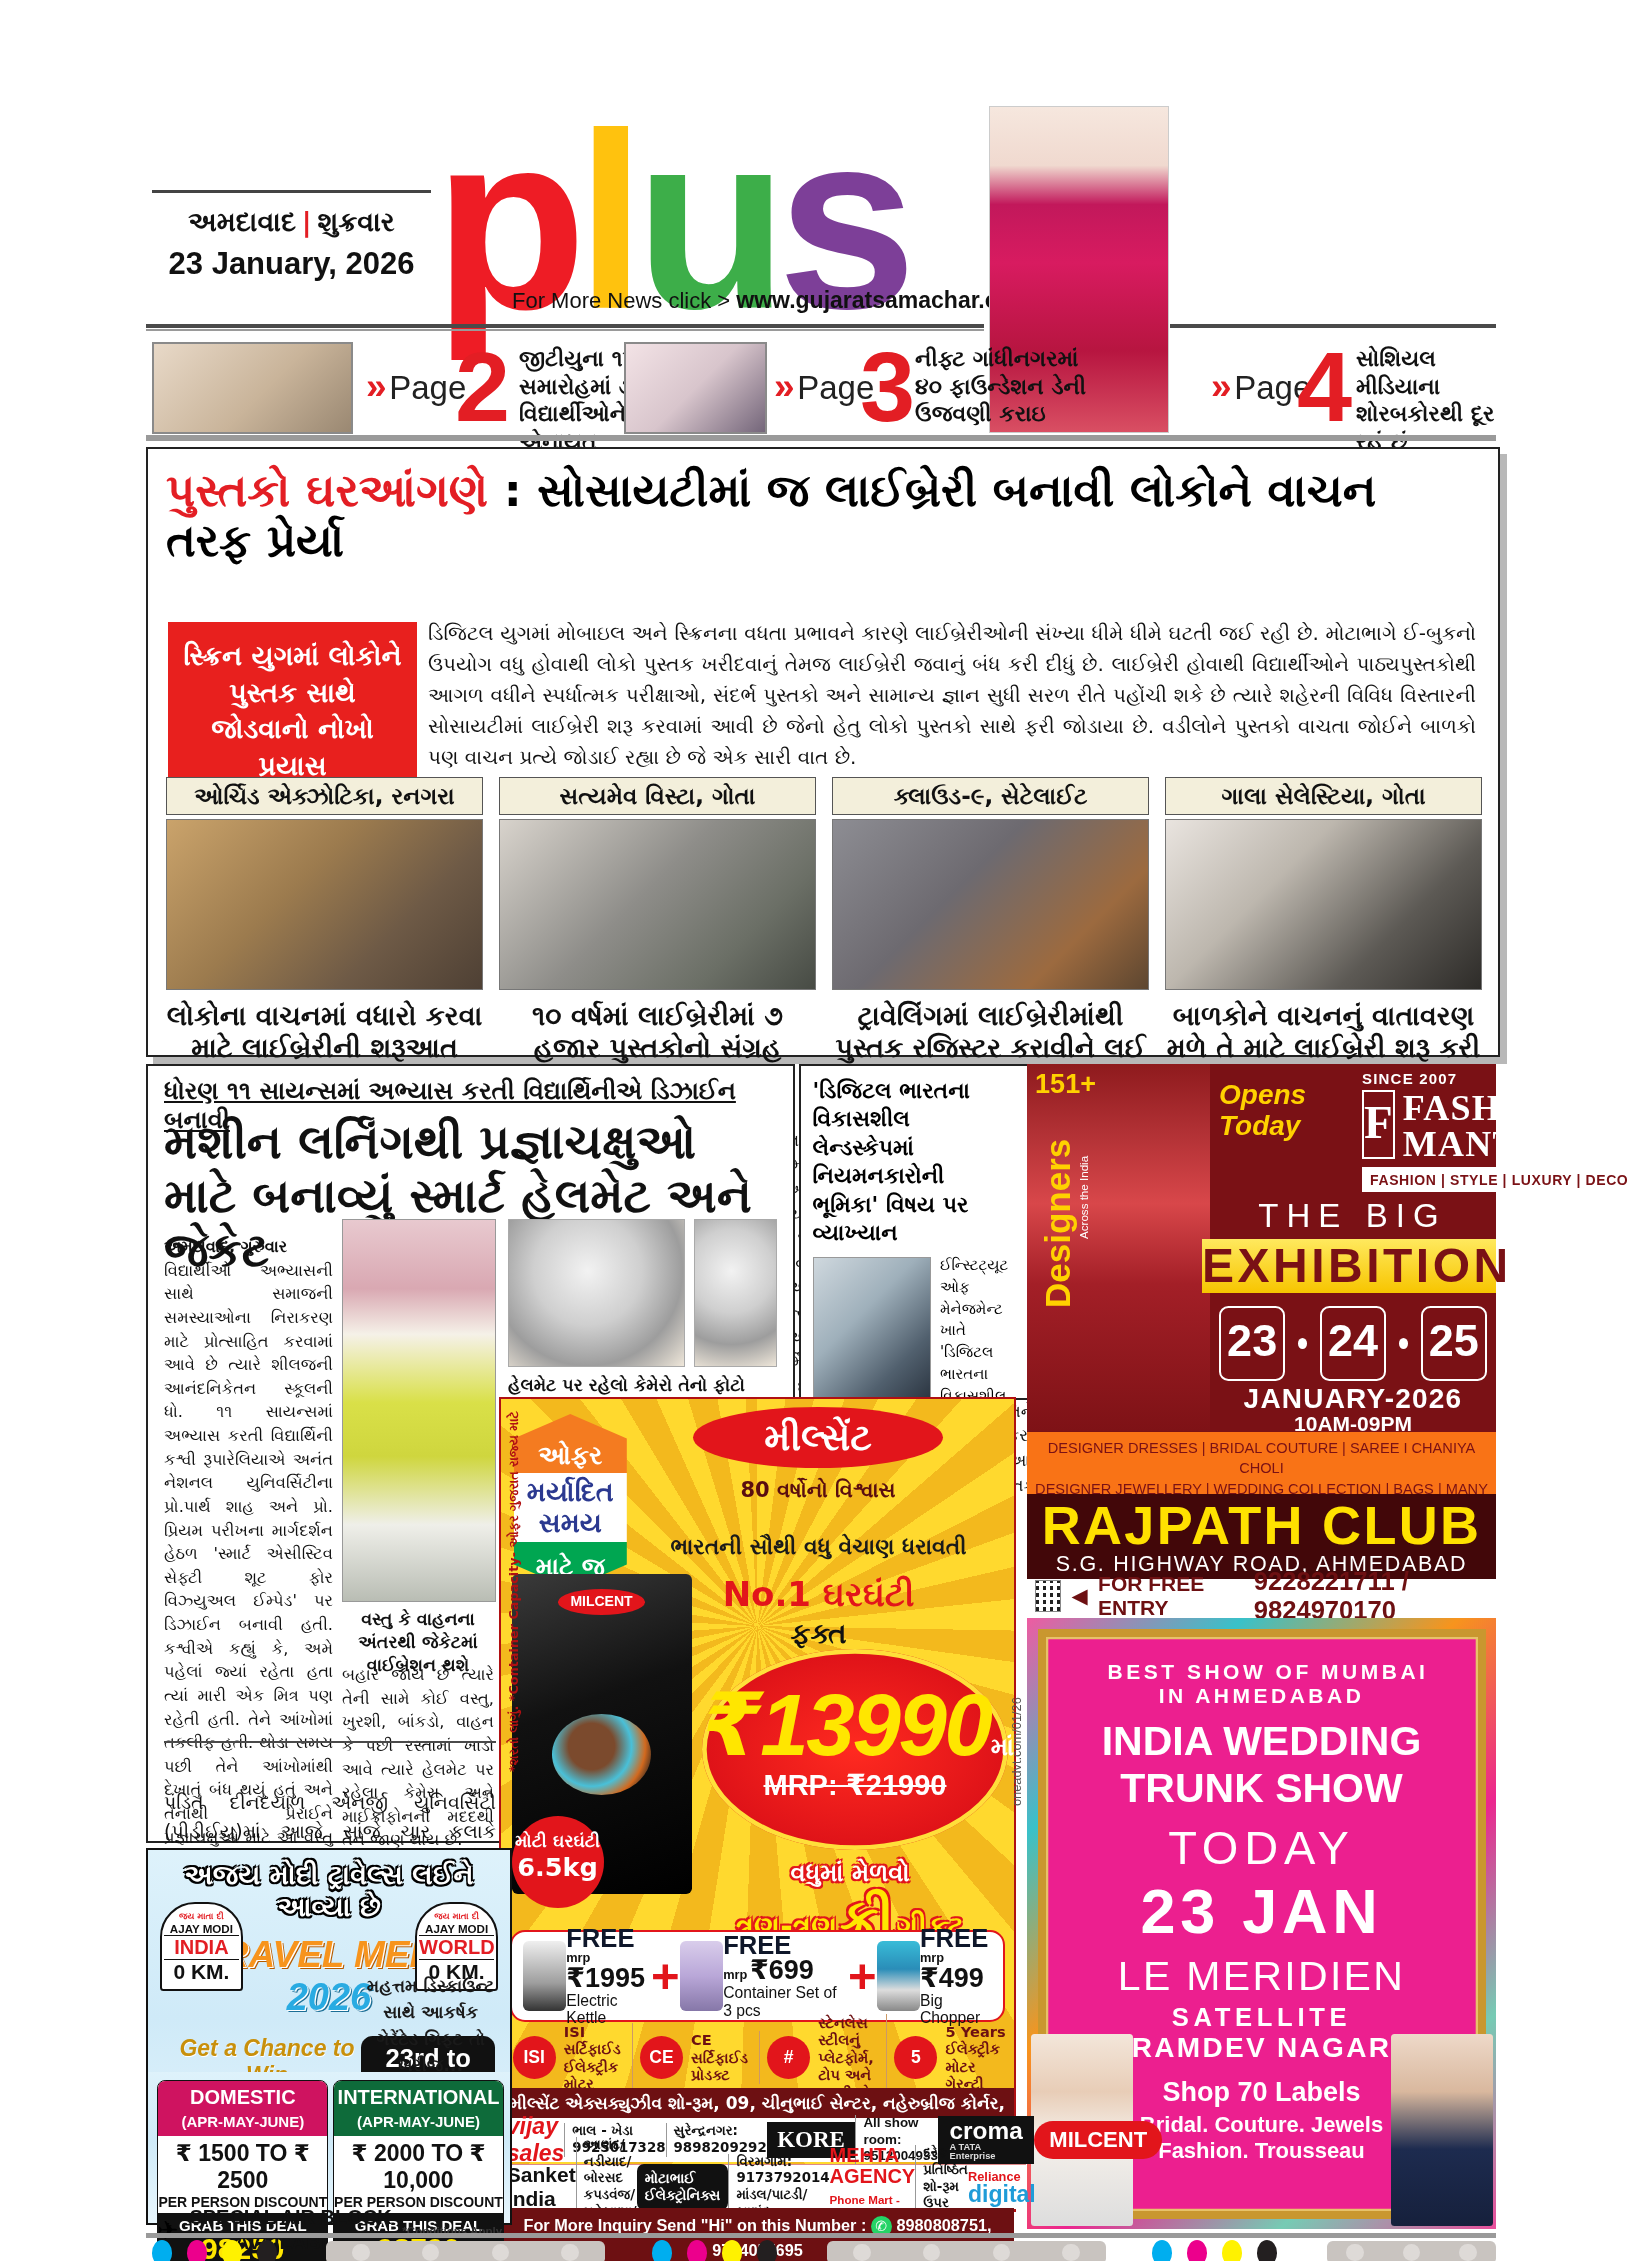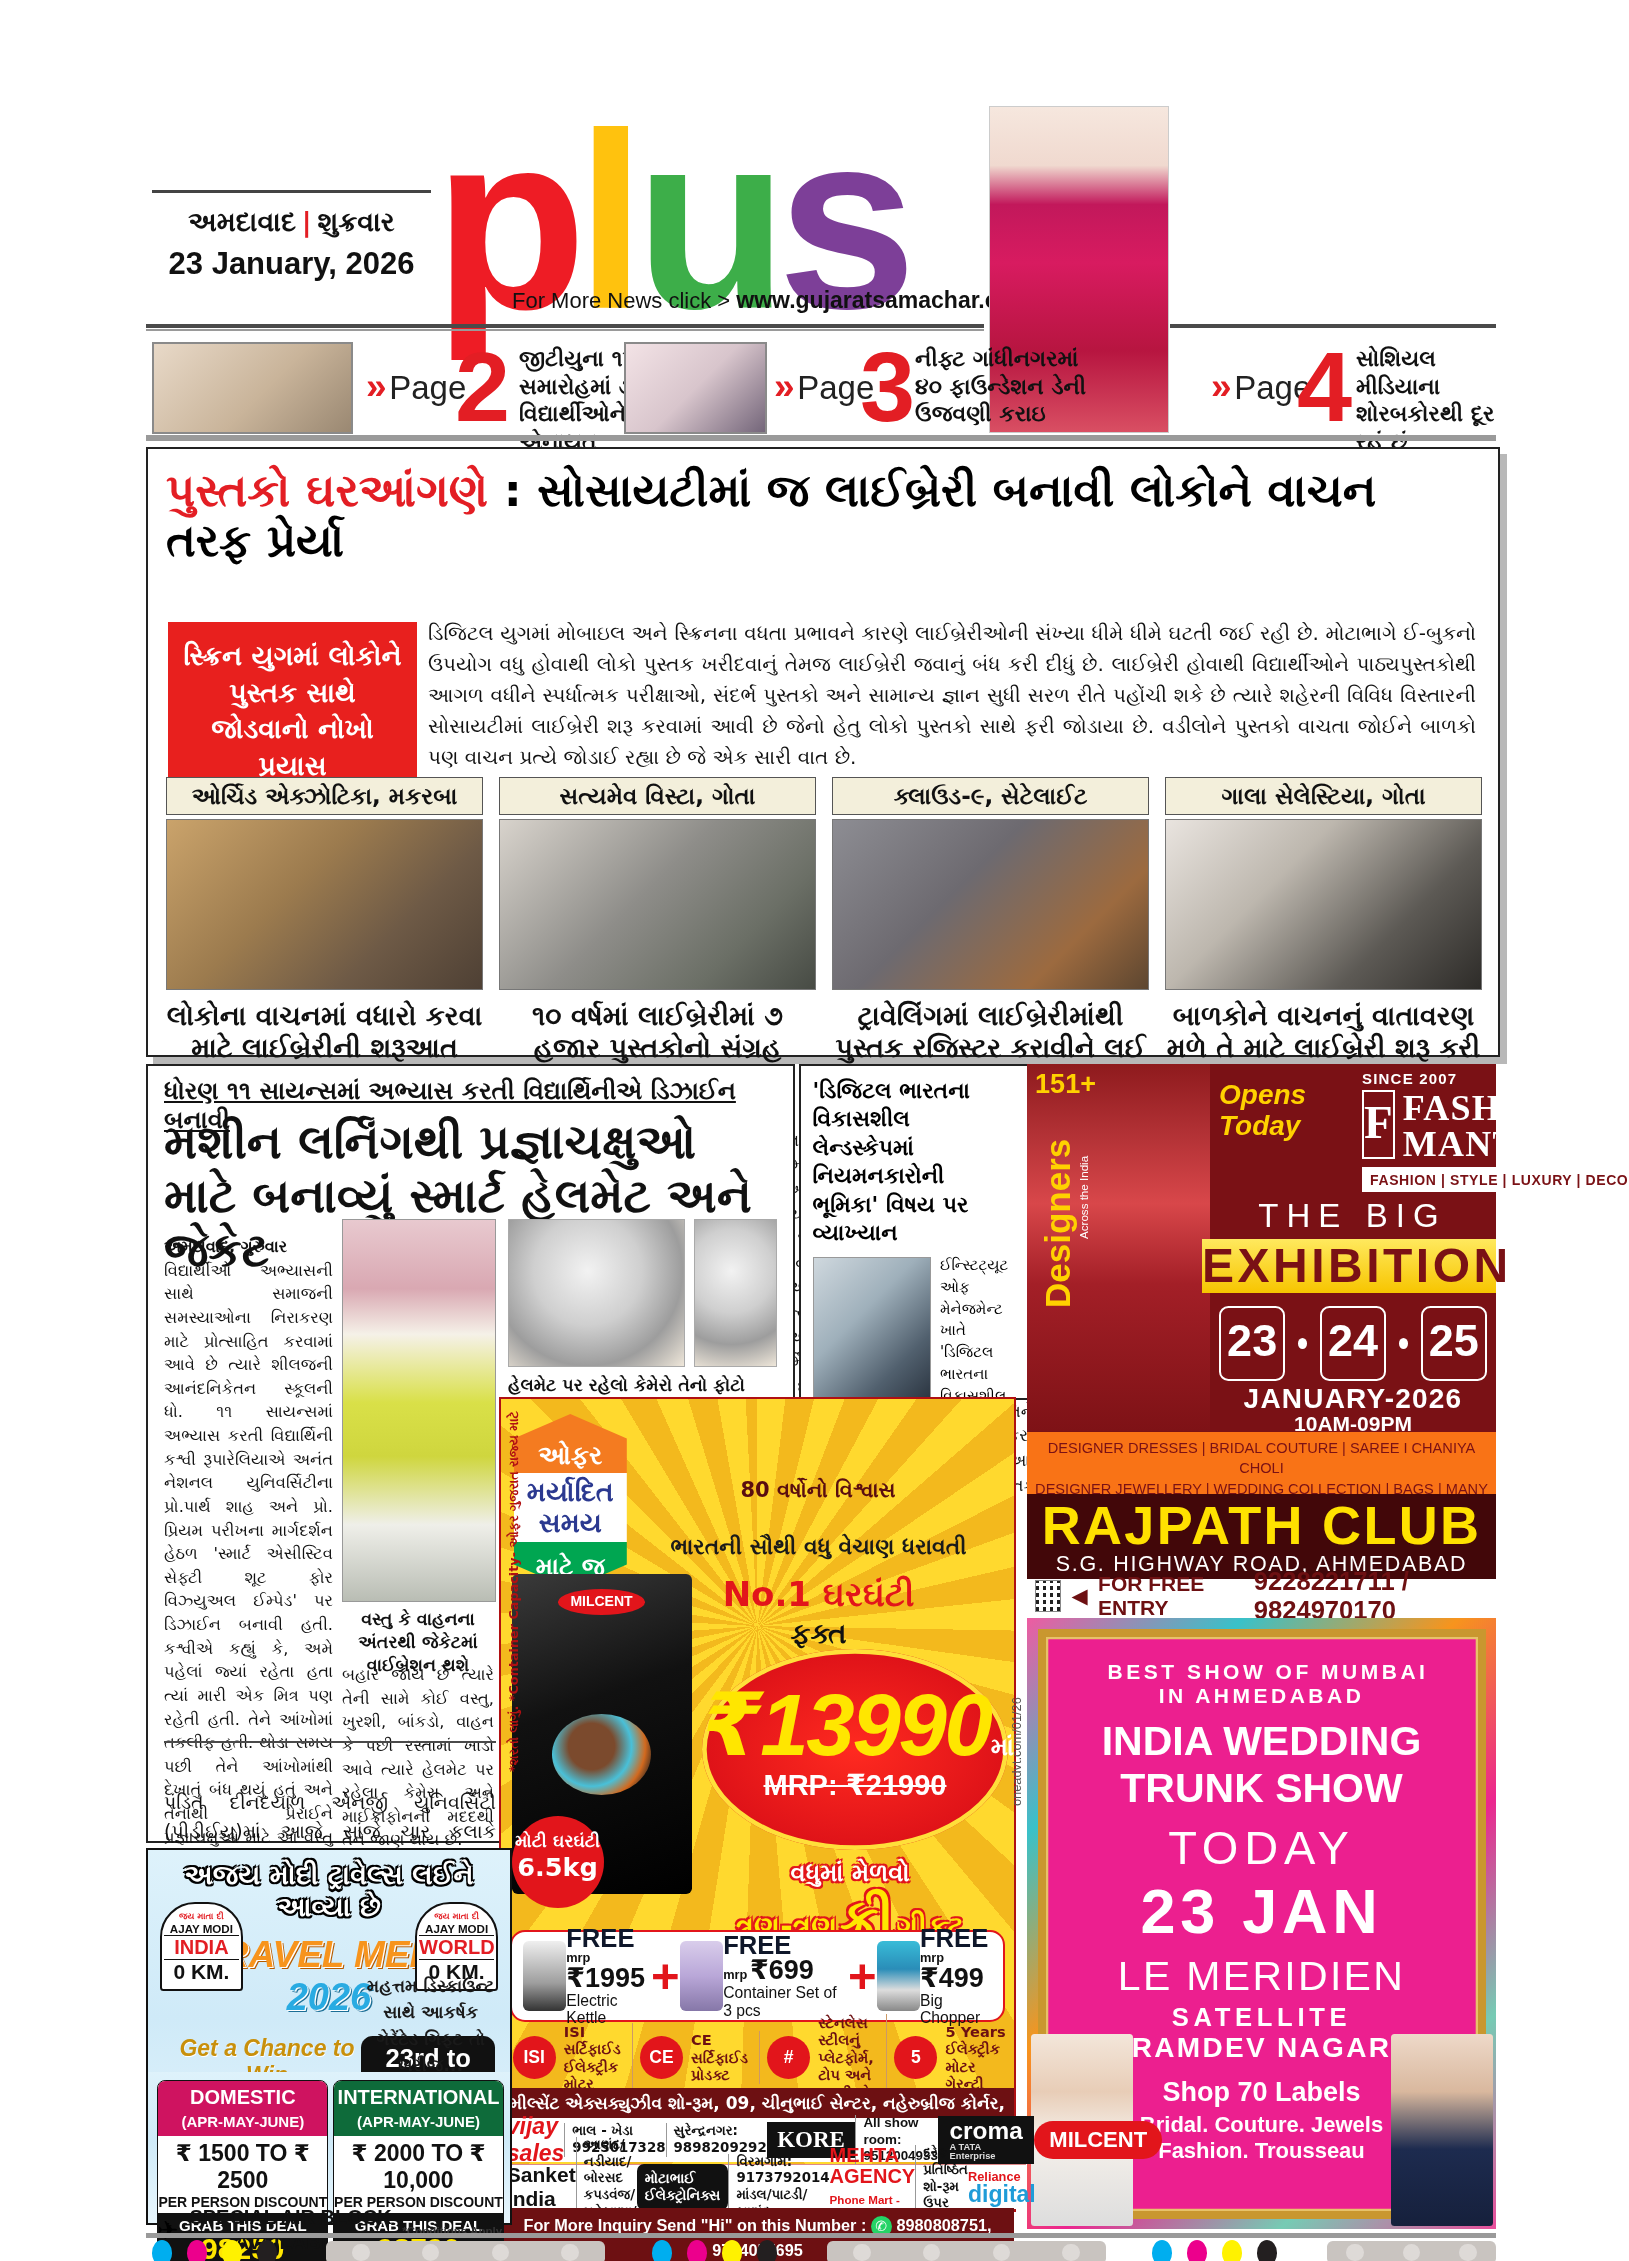--- a/index.html
+++ b/index.html
@@ -256,21 +256,21 @@
 
   <div class="abs featurebox" style="left:146px;top:447px;width:1350px;height:606px;"></div>
   <div class="abs mainhead gu" style="left:166px;top:466px;width:1310px;">
     <span class="red">પુસ્તકો ઘરઆંગણે</span>
     <span>: સોસાયટીમાં જ લાઈબ્રેરી બનાવી લોકોને વાચન તરફ પ્રેર્યા</span>
   </div>
   <div class="abs standfirst gu" style="left:168px;top:622px;width:221px;">સ્ક્રિન યુગમાં લોકોને પુસ્તક સાથે જોડવાનો નોખો પ્રયાસ</div>
   <div class="abs intro gu just" style="left:428px;top:618px;width:1048px;">ડિજિટલ યુગમાં મોબાઇલ અને સ્ક્રિનના વધતા પ્રભાવને કારણે લાઈબ્રેરીઓની સંખ્યા ધીમે ધીમે ઘટતી જઈ રહી છે. મોટાભાગે ઈ-બુકનો ઉપયોગ વધુ હોવાથી લોકો પુસ્તક ખરીદવાનું તેમજ લાઈબ્રેરી જવાનું બંધ કરી દીધું છે. લાઈબ્રેરી હોવાથી વિદ્યાર્થીઓને પાઠ્યપુસ્તકોથી આગળ વધીને સ્પર્ધાત્મક પરીક્ષાઓ, સંદર્ભ પુસ્તકો અને સામાન્ય જ્ઞાન સુધી સરળ રીતે પહોંચી શકે છે ત્યારે શહેરની વિવિધ વિસ્તારની સોસાયટીમાં લાઈબ્રેરી શરૂ કરવામાં આવી છે જેનો હેતુ લોકો પુસ્તકો સાથે ફરી જોડાયા છે. વડીલોને પુસ્તકો વાચતા જોઈને બાળકો પણ વાચન પ્રત્યે જોડાઈ રહ્યા છે જે એક સારી વાત છે.</div>
 
   <div class="abs fcol" style="left:166px;top:777px;">
-    <div class="fcap gu">ઓર્ચિડ એક્ઝોટિકા, મકરબા</div>
+    <div class="fcap gu">ઓર્ચિડ એક્ઝોટિકા, રનગરા</div>
     <div class="fphoto p1"></div>
     <h3 class="fhead gu">લોકોના વાચનમાં વધારો કરવા માટે લાઈબ્રેરીની શરૂઆત કરાઈ</h3>
     <div class="fbody gu just">
       <span class="headshot hs1"></span>
       <span>અમે બે વર્ષથી અમારી સોસાયટીમાં લાઈબ્રેરી શરૂ કરી છે. આ પહેલ કરવાનો મુખ્ય ઉદ્દેશ્ય સોસાયટીના સિનિયર સિટીઝન અને બાળકોને વાચનની ટેવ પડે તેમજ એક જ જગ્યાએ બધા જ જોનરના બુક્સ મળી જાય તે છે. અમારી લાઈબ્રેરીમાં રિલિઝનની ૭૦, બાળકોની ૩૨, નોવેલની ૫૯ અને ૧૬૬ કરતા વધુ જનરલ બુક્સ તેમજ મેગેઝિનનો સમાવેશ થાય છે. અમારી લાઈબ્રેરીમાં રહેવાસીઓ પુસ્તકદાન કરતા હોય છે. તેઓ તેમના અનુકૂળ સમયમાં આવીને પુસ્તકો વાંચી શકે છે. આ સાથે, લોકો લાઈબ્રેરીમાં બેસીને અસાઈમેન્ટ કરી સમાચારપત્રો પણ વાંચે છે.</span>
       <b class="byline gu">-દીપકભાઈ શાહ</b>
     </div>
   </div>
 
   <div class="abs fcol" style="left:499px;top:777px;">
@@ -400,20 +400,21 @@
   </div>
 
   <div class="abs milcent" style="left:499px;top:1397px;width:517px;height:815px;box-sizing:border-box;">
 
     <div class="abs badge" style="left:12.8px;top:15px;width:113px;height:175px;">
       <div class="o gu">ઓફર</div>
       <div class="w gu">મર્યાદિત સમય</div>
       <div class="g gu">માટે જ</div>
     </div>
 
+    <div class="abs miloval gu" style="left:192px;top:8.1px;width:250px;height:61px;line-height:61px;">મીલ્સેંટ</div>
     <div class="abs miltrust gu" style="left:192px;top:79px;width:250px;">80 વર્ષોનો વિશ્વાસ</div>
     <div class="abs milline gu" style="left:134px;top:135px;width:367px;">ભારતની સૌથી વધુ વેચાણ ધરાવતી</div>
     <div class="abs no1 gu" style="left:134px;top:175px;width:367px;">No.1 ઘરઘંટી</div>
     <div class="abs fakt gu" style="left:134px;top:218px;width:367px;">ફક્ત</div>
 
     <div class="abs machine" style="left:10.5px;top:175px;width:180px;height:320px;">
       <div class="machlabel" style="width:87px;height:25.6px;margin:15px auto 0;">MILCENT</div>
       <div class="donut" style="margin:99px auto 0;"></div>
     </div>
 

